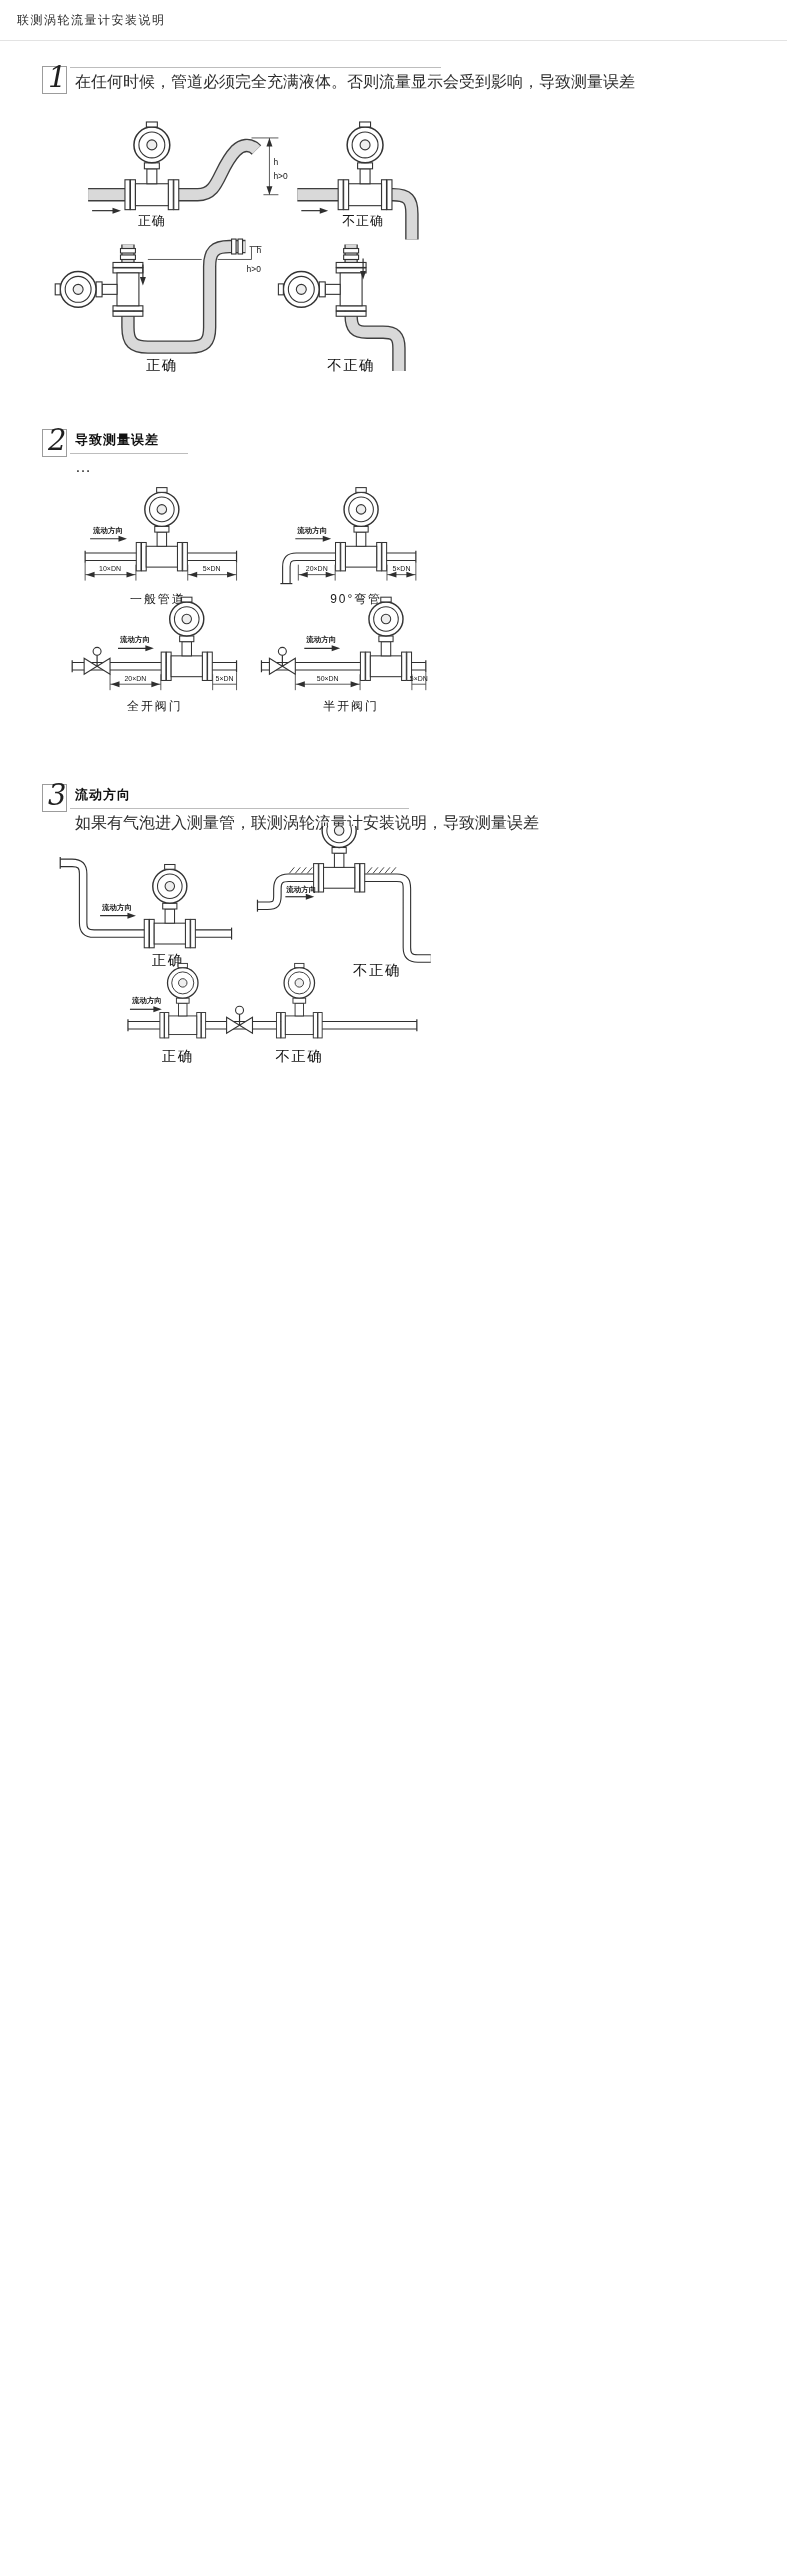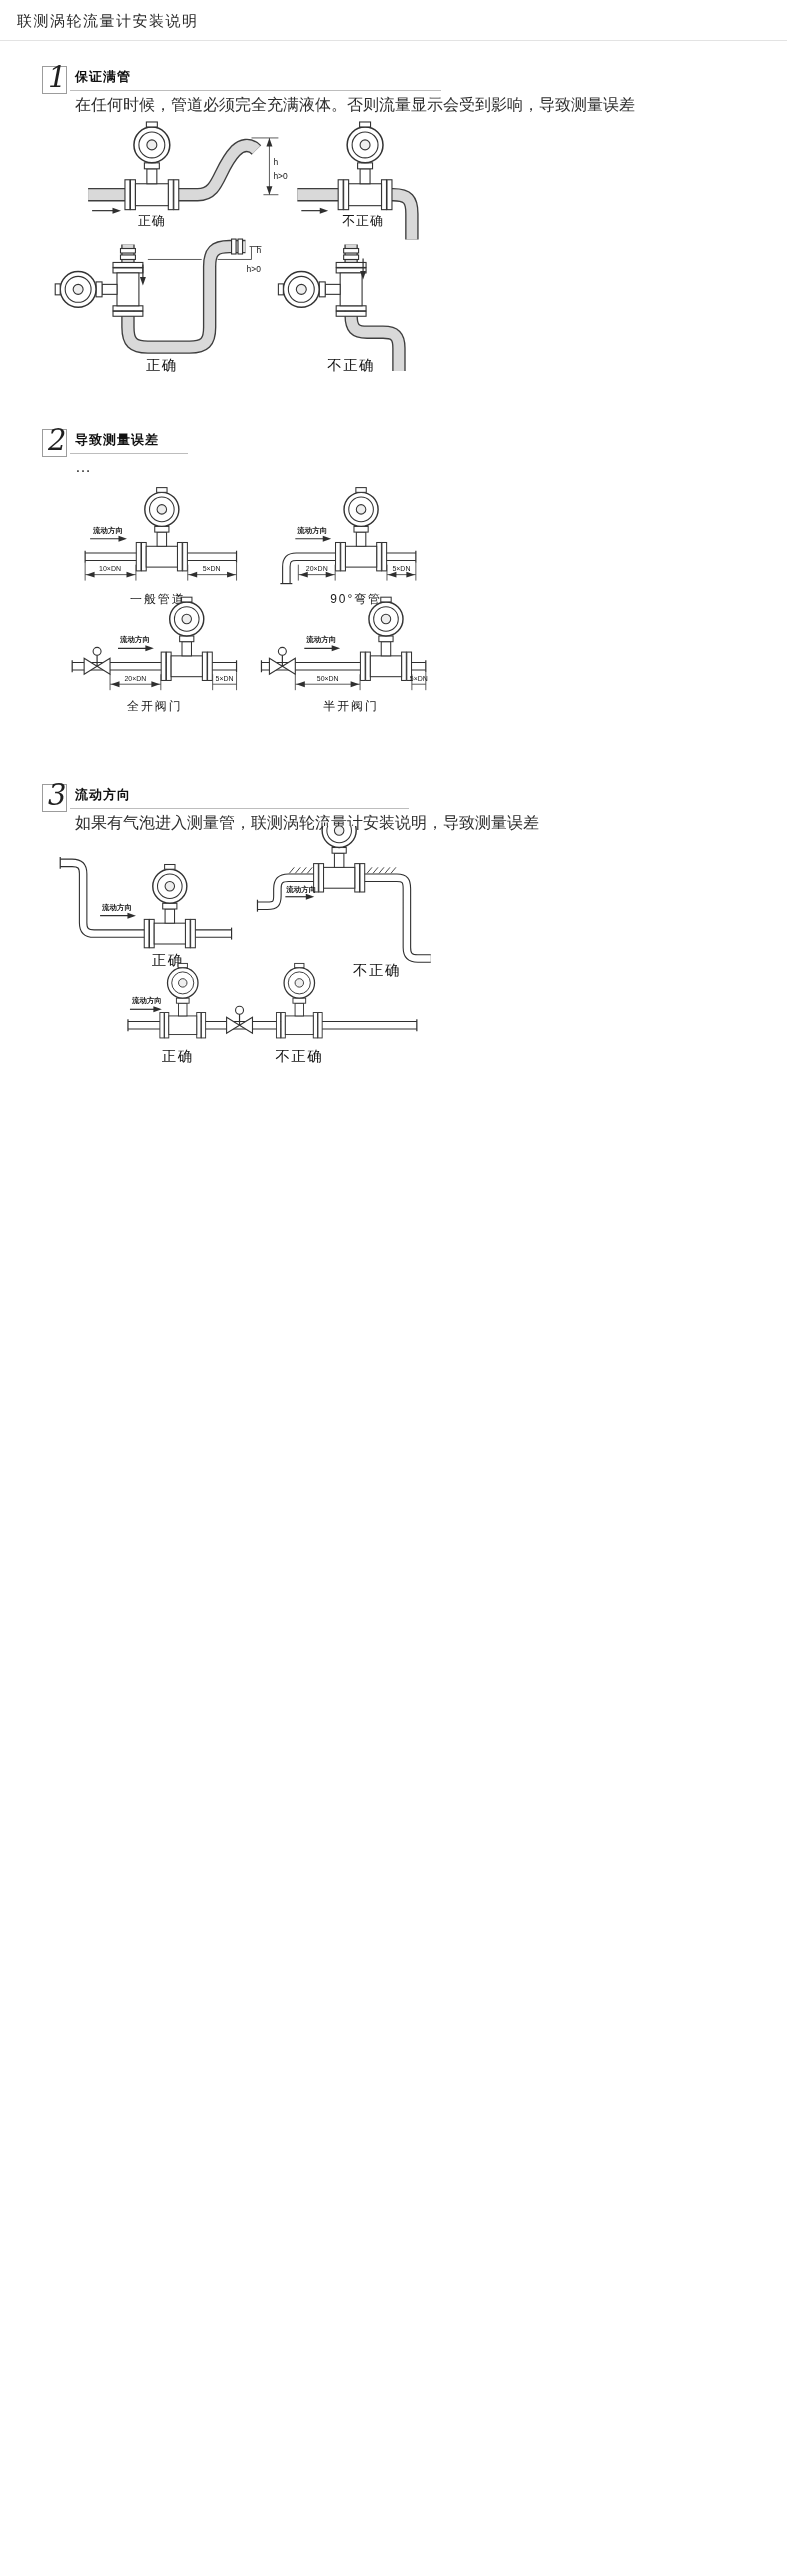--- a/index.html
+++ b/index.html
@@ -1,19 +1,19 @@
 <!DOCTYPE html>
 <html><head>
 <meta charset="utf-8">
 <style>
   *{box-sizing:border-box;margin:0;padding:0}
   html,body{background:#fff}
   body{font-family:"Liberation Sans","DejaVu Sans",sans-serif}
   .page{position:relative;width:788px;height:2576px;background:#fff;overflow:hidden}
-  .page-title{position:absolute;left:17px;top:12px;font-size:15px;color:#2b2b2b;letter-spacing:1.5px}
+  .page-title{position:absolute;left:17px;top:12px;font-size:12px;color:#2b2b2b;letter-spacing:1.5px}
   .title-rule{position:absolute;left:0;top:40px;width:788px;height:1px;background:#e3e3e3}
   .sec-head{position:absolute;left:42px;display:flex;align-items:flex-start}
   .num-box{position:relative;width:25px;height:28px;border:1px solid #9c9c9c;flex:none}
   .num{position:absolute;left:5px;top:-7px;font-family:"DejaVu Serif","Liberation Serif",serif;font-style:italic;font-size:29px;color:#1f1f1f}
   .head-body{margin-left:3px;padding-top:1px}
   .sec-title{font-size:13px;font-weight:bold;color:#101010;padding:1px 0 4px 5px;letter-spacing:1px}
   .sec-rule{height:1px;background:#bdbdbd}
   .sec-sub{font-size:16px;color:#2e2e2e;padding:4px 0 0 5px}
   svg.diag{position:absolute;left:0}
   .p1o{fill:none;stroke:#3e3e3e;stroke-width:13.5}
@@ -66,21 +66,20 @@
       <path id="ad" d="M 0 0 L -3 -8.5 L 3 -8.5 Z" class="ah"></path>
       <path id="au" d="M 0 0 L -3 8.5 L 3 8.5 Z" class="ah"></path>
     </defs>
   </svg>
 
   <div class="sec-head" style="top:66px">
     <div class="num-box">
       <span class="num">1</span>
     </div>
     <div class="head-body">
-      <div class="sec-title">保证满管</div>
       <div class="sec-rule" style="width:371px"></div>
       <div class="sec-sub">在任何时候，管道必须完全充满液体。否则流量显示会受到影响，导致测量误差</div>
     </div>
   </div>
 
   <svg class="diag" style="top:118px" width="499" height="269" viewBox="0 0 500 270">
 
     <g>
       <g>
         <path class="p1o" d="M 88 77 H 198 C 220 77 218 52 236 33 C 242 27 250 25 257 32"></path>

